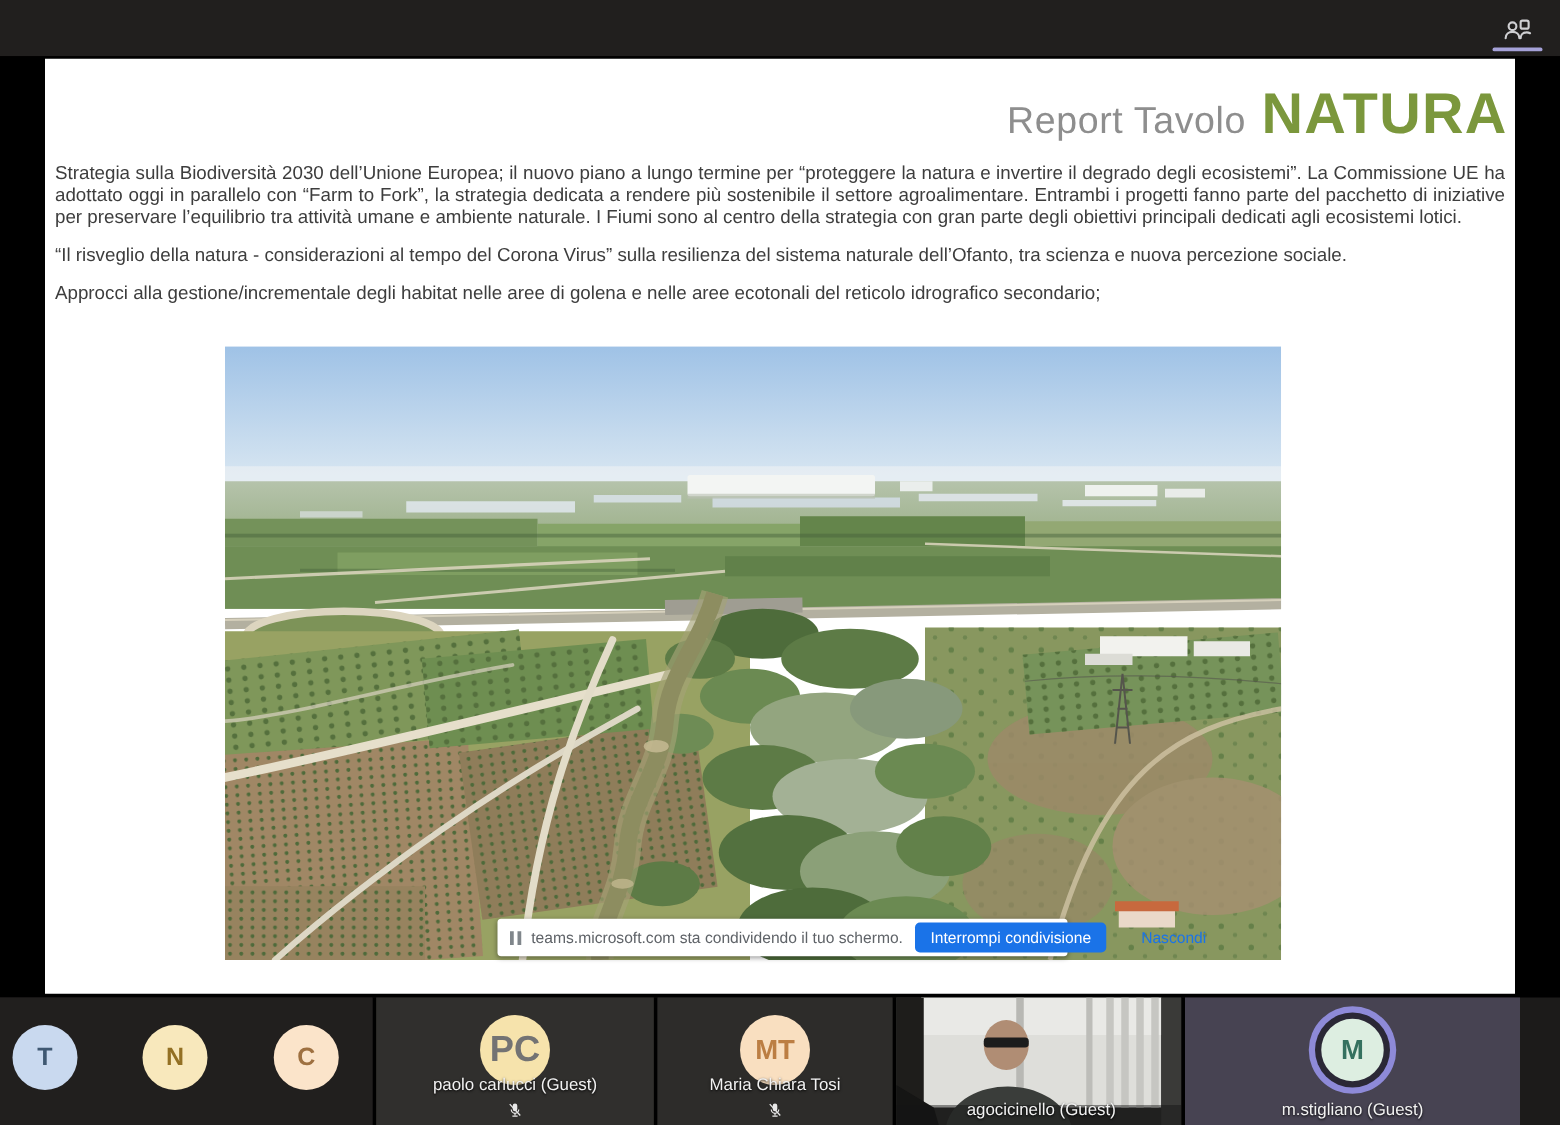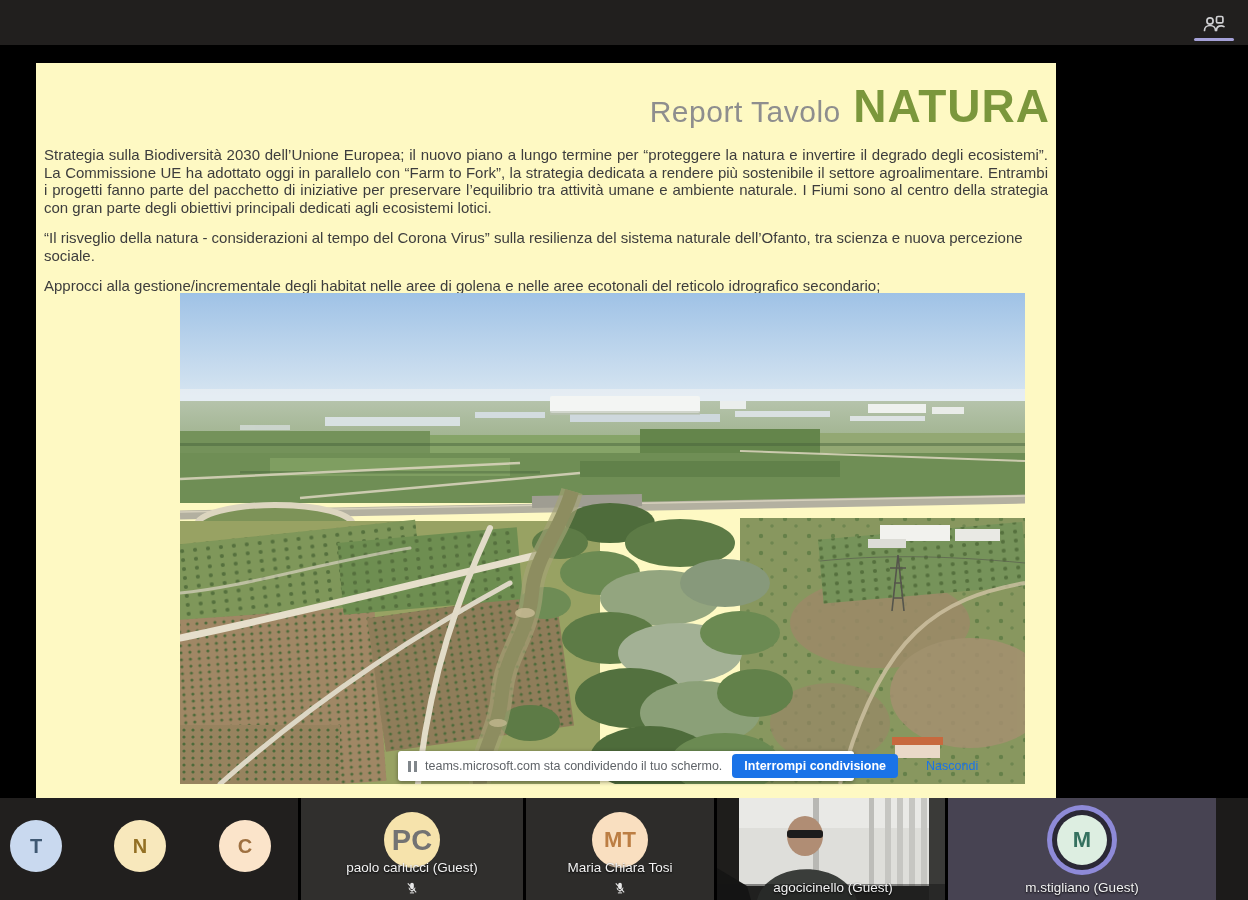--- a/index.html
+++ b/index.html
@@ -7,40 +7,40 @@
   .screen{position:relative;width:1248px;height:900px;background:#000;overflow:hidden;}
 
   
   .topbar{position:absolute;left:0;top:0;width:1248px;height:45px;background:#211f1e;}
   .participants-btn{position:absolute;right:12px;top:4px;width:44px;height:40px;cursor:pointer;}
   .participants-btn svg{display:block;margin:5px auto 0;}
   .pb-underline{position:absolute;left:2px;bottom:3px;width:40px;height:3px;border-radius:2px;background:#a5a1d8;}
 
   
   .stage{position:absolute;left:0;top:45px;width:1248px;height:753px;background:#000;}
-  .slide{position:absolute;left:36px;top:18px;width:1020px;height:748px;background:#fef9c3;}
+  .slide{position:absolute;left:36px;top:2px;width:1176px;height:748px;background:#ffffff;}
   .slide-title{margin:16px 6px 4px 0;text-align:right;white-space:nowrap;}
   .t-light{font-size:30px;color:#8e8e8e;letter-spacing:.5px;}
   .t-strong{font-size:46px;font-weight:bold;color:#7b973c;letter-spacing:1px;margin-left:8px;}
   .para{margin:13px 8px 0 8px;font-size:15px;line-height:17.5px;color:#3d3d3d;text-align:justify;}
   .para.last{text-align:left;}
 
   
   .photo{position:absolute;left:144px;top:230px;width:845px;height:491px;overflow:hidden;}
   .photo>svg{display:block;width:845px;height:491px;}
   .cursor{position:absolute;left:826px;top:242px;width:18px;height:24px;}
 
   
   .sharebar{position:absolute;left:362px;top:688px;width:456px;height:30px;background:#ffffff;
     border-radius:3px;box-shadow:0 1px 4px rgba(0,0,0,.4);display:flex;align-items:center;padding:0 10px;}
   .pause-icon{display:inline-flex;gap:3px;margin-right:8px;}
   .pause-icon i{display:block;width:3px;height:11px;background:#80868b;}
   .share-msg{font-size:12.5px;color:#5f6368;white-space:nowrap;}
   .stop-btn{margin-left:10px;background:#1a73e8;color:#fff;border:none;border-radius:4px;
-    font-size:12.5px;font-weight:bold;padding:5px 12px;cursor:pointer;white-space:nowrap;}
+    font-size:12.5px;font-weight:normal;padding:5px 12px;cursor:pointer;white-space:nowrap;}
   .hide-link{margin-left:28px;font-size:12.5px;color:#1a73e8;text-decoration:none;cursor:pointer;}
 
   
   .strip{position:absolute;left:0;bottom:0;width:1248px;height:102px;background:#1c1b1a;display:flex;}
   .tile{position:relative;height:102px;flex:none;}
   .divider{width:3px;height:102px;background:#000;flex:none;}
   .trio{width:298px;background:#211f1e;}
   .trio .avatar{position:absolute;top:22px;}
   .tile-pc{width:222px;background:#302f2d;}
   .tile-mt{width:188px;background:#2d2c2a;}

